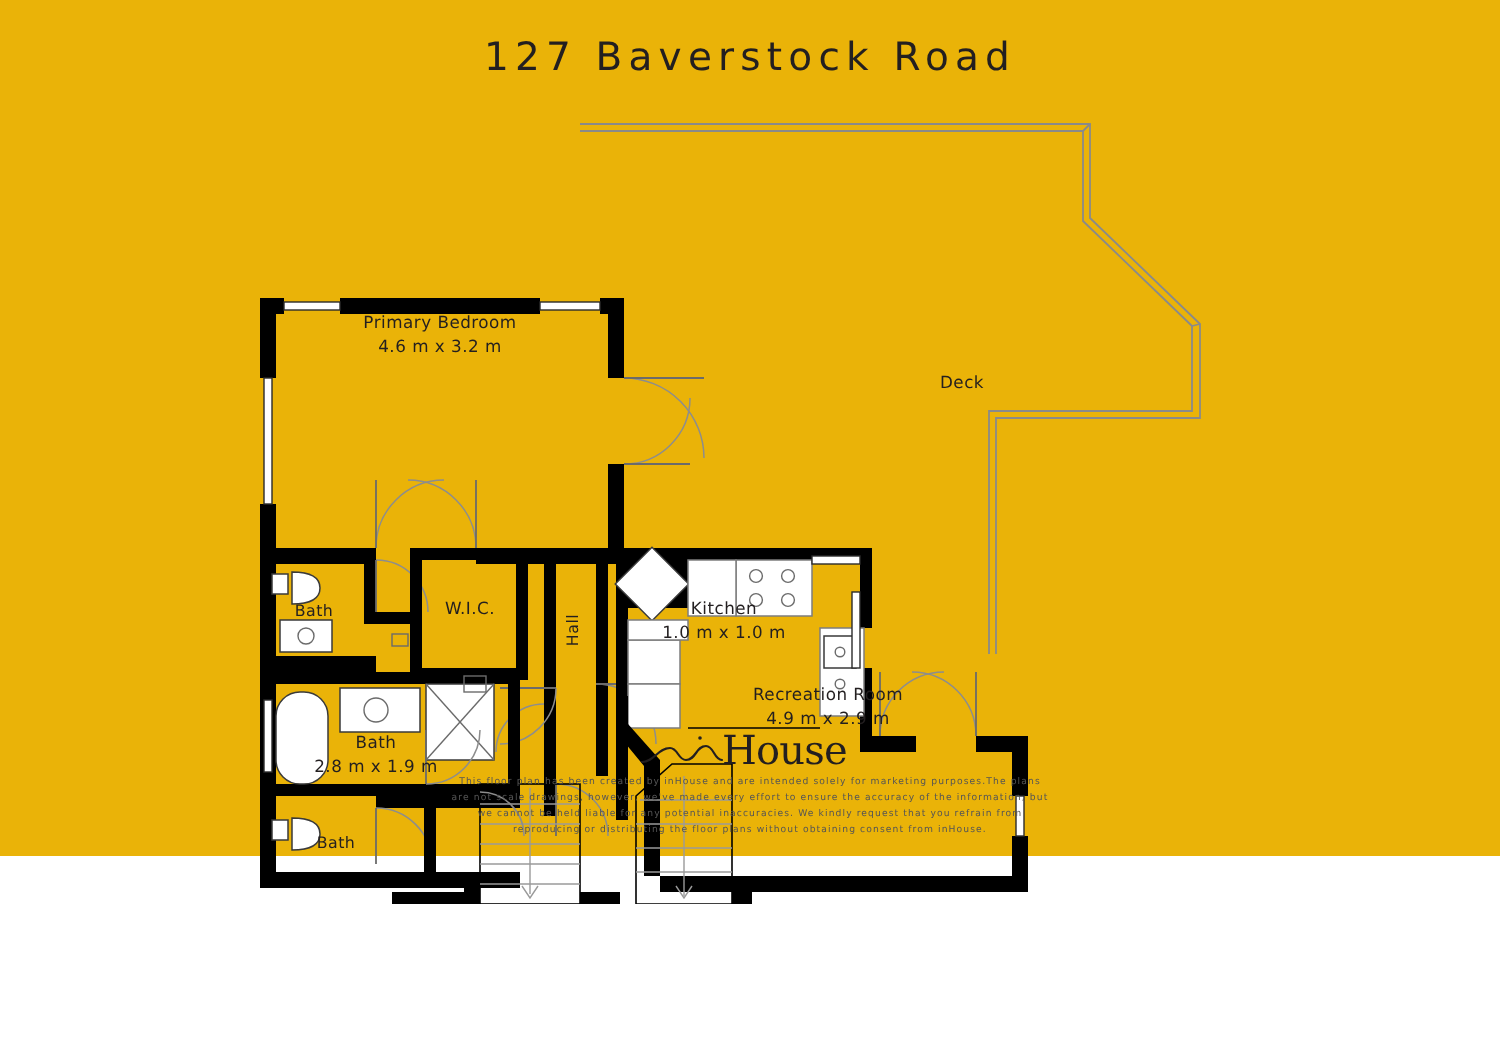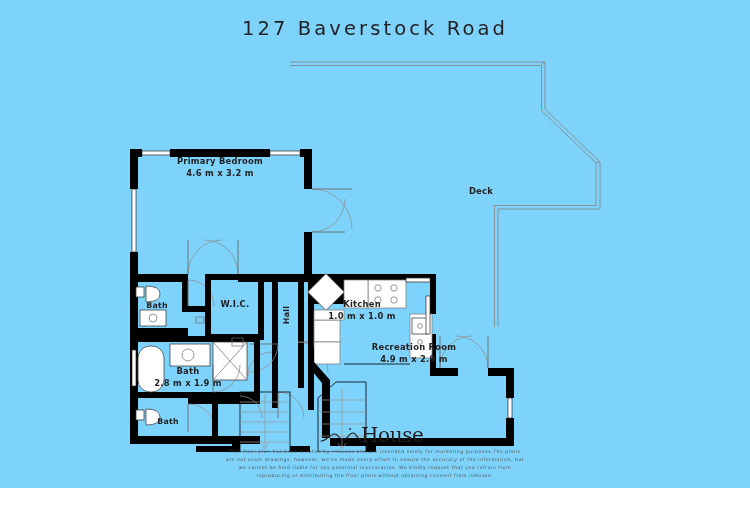--- a/index.html
+++ b/index.html
@@ -12,22 +12,22 @@
     width: 750px;
     height: 530px;
     font-family: "DejaVu Sans", "Liberation Sans", sans-serif;
     color: #231f20;
     overflow: hidden;
     position: relative;
   }
   #page {
     position: relative;
     width: 750px;
-    height: 488px;
-    background: #7dd3fc;
+    height: 428px;
+    background: #eab308;
   }
   
   #header {
     position: absolute;
     top: 0; left: 0; right: 0;
     text-align: center;
     padding-top: 18px;
   }
   #plan-title {
     font-size: 19.5px;
@@ -44,21 +44,20 @@
     color: #4a4a4a;
     margin-top: 7px;
   }
   
   #plan-wrap {
     position: absolute;
     top: 52px;
     left: 0;
     width: 750px;
     height: 400px;
-    font-weight: bold;
   }
   #plan-svg { display: block; }
 
   .wall          { fill: #000000; }
   .thinline      { fill: none; stroke: #000000; stroke-width: 0.8; }
   .fixture       { fill: #ffffff; stroke: #3a3a3a; stroke-width: 0.75; }
   .fixture-thin  { fill: none; stroke: #6b6b6b; stroke-width: 0.7; }
   .doorarc       { fill: none; stroke: #8d8d8d; stroke-width: 0.75; }
   .doorleaf      { fill: none; stroke: #6b6b6b; stroke-width: 0.9; }
   .decklines     { fill: none; stroke: #8a8a8a; stroke-width: 0.9; }

